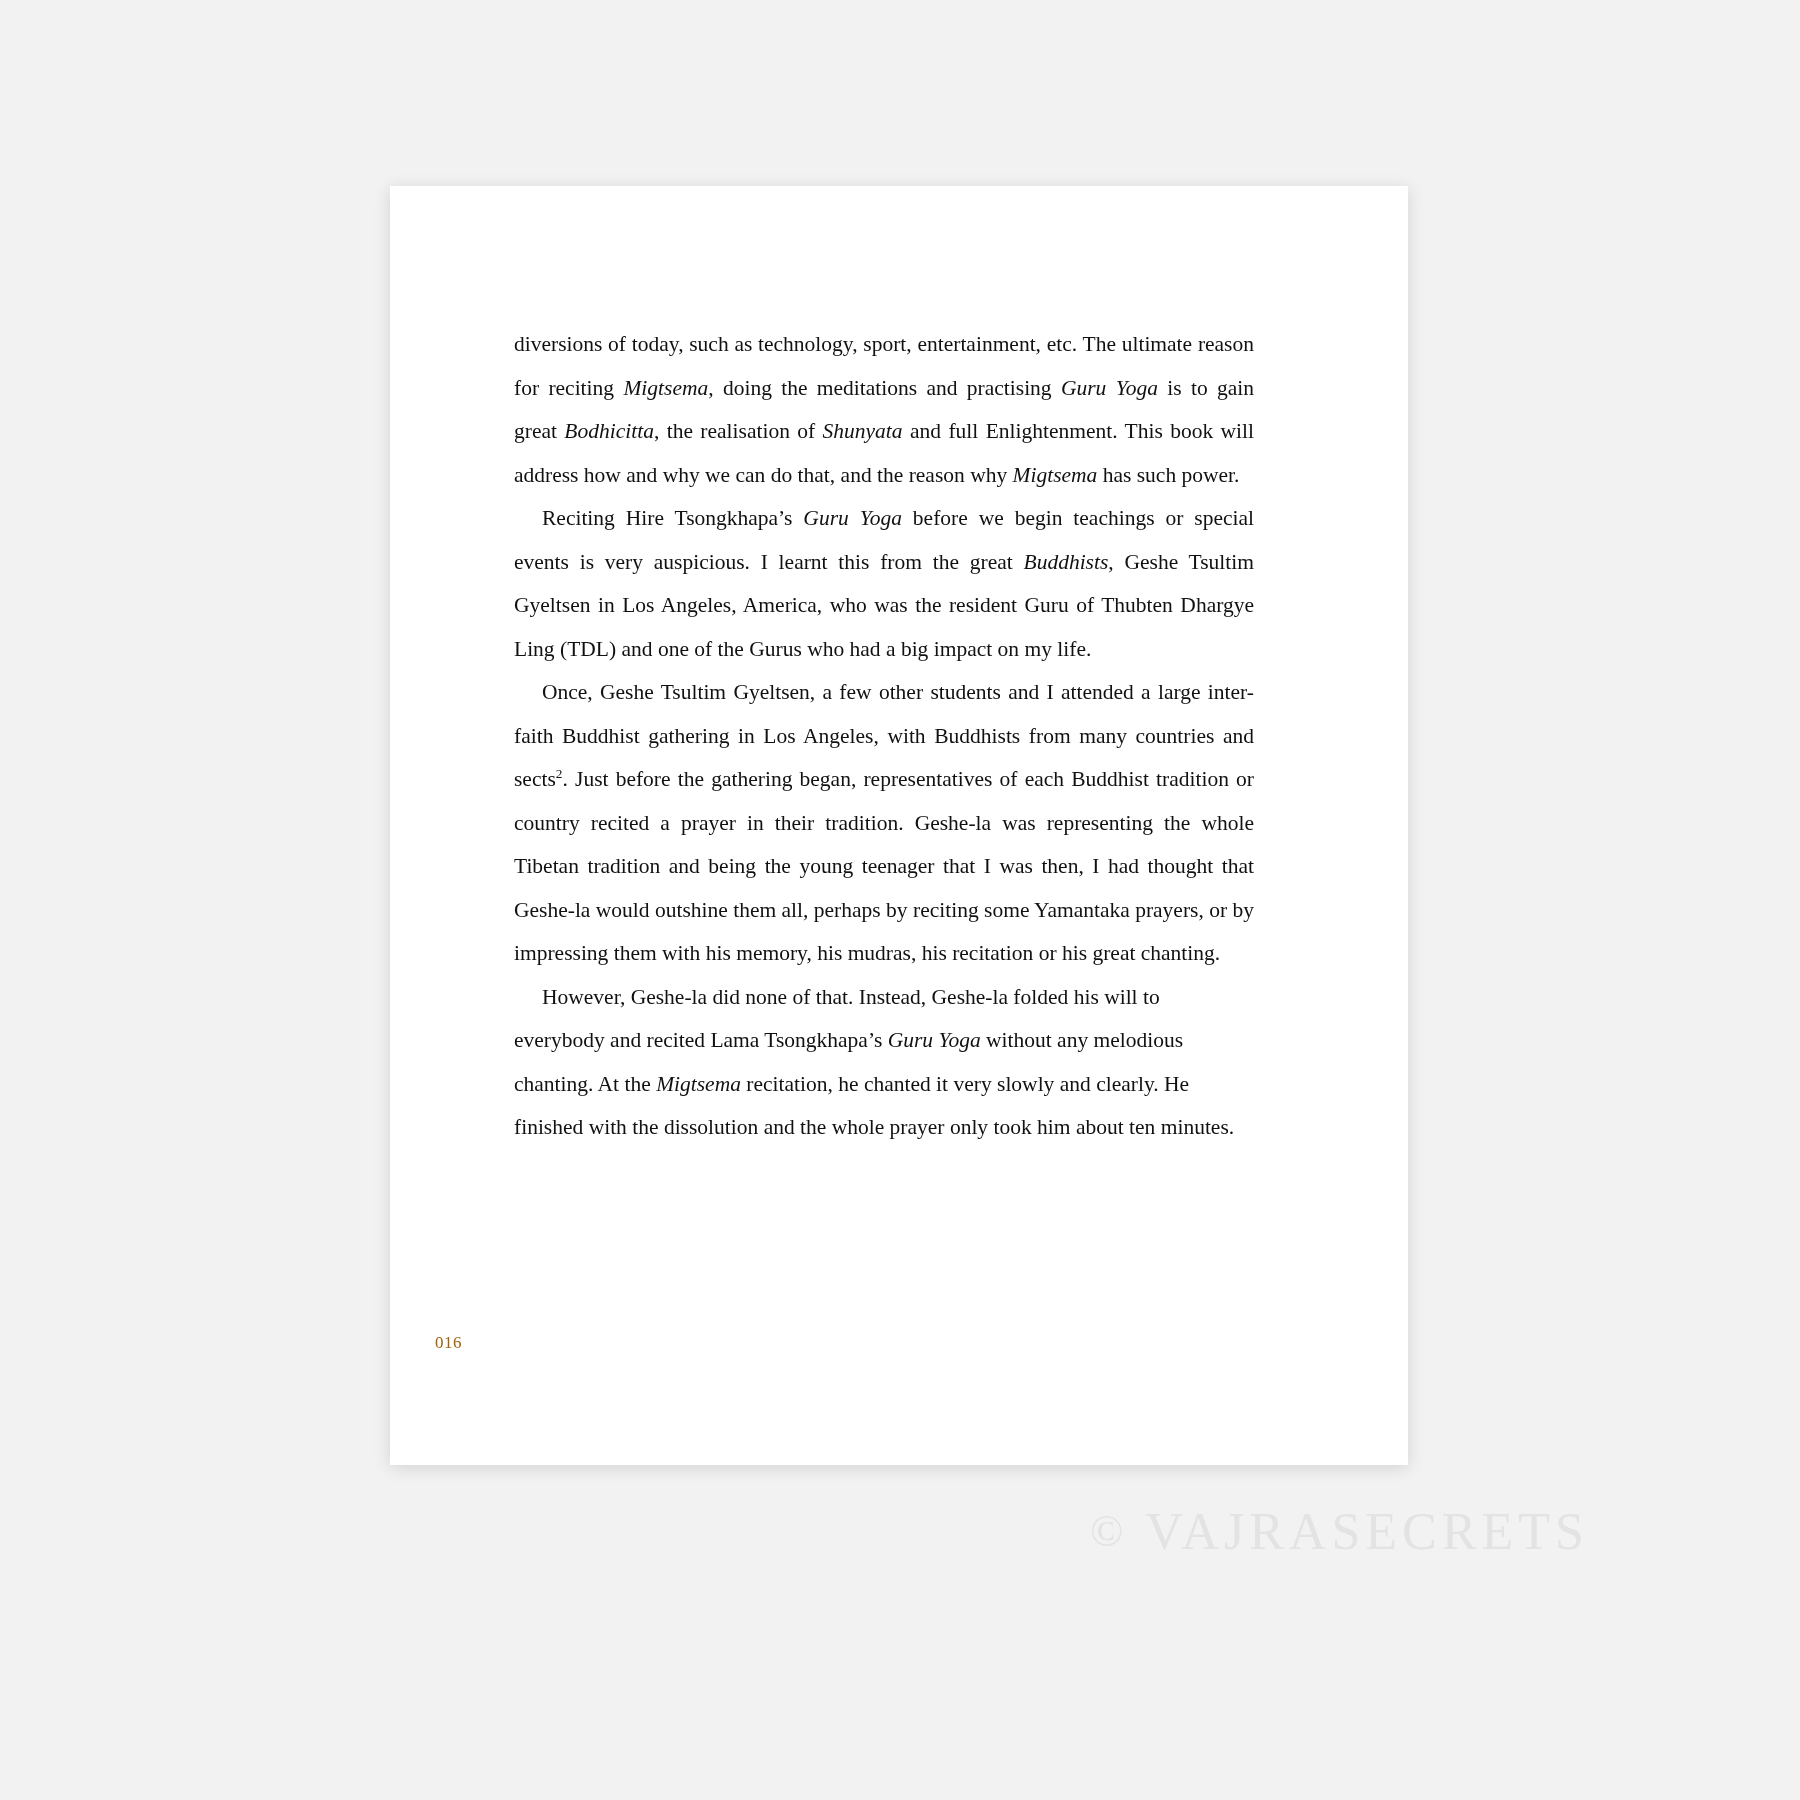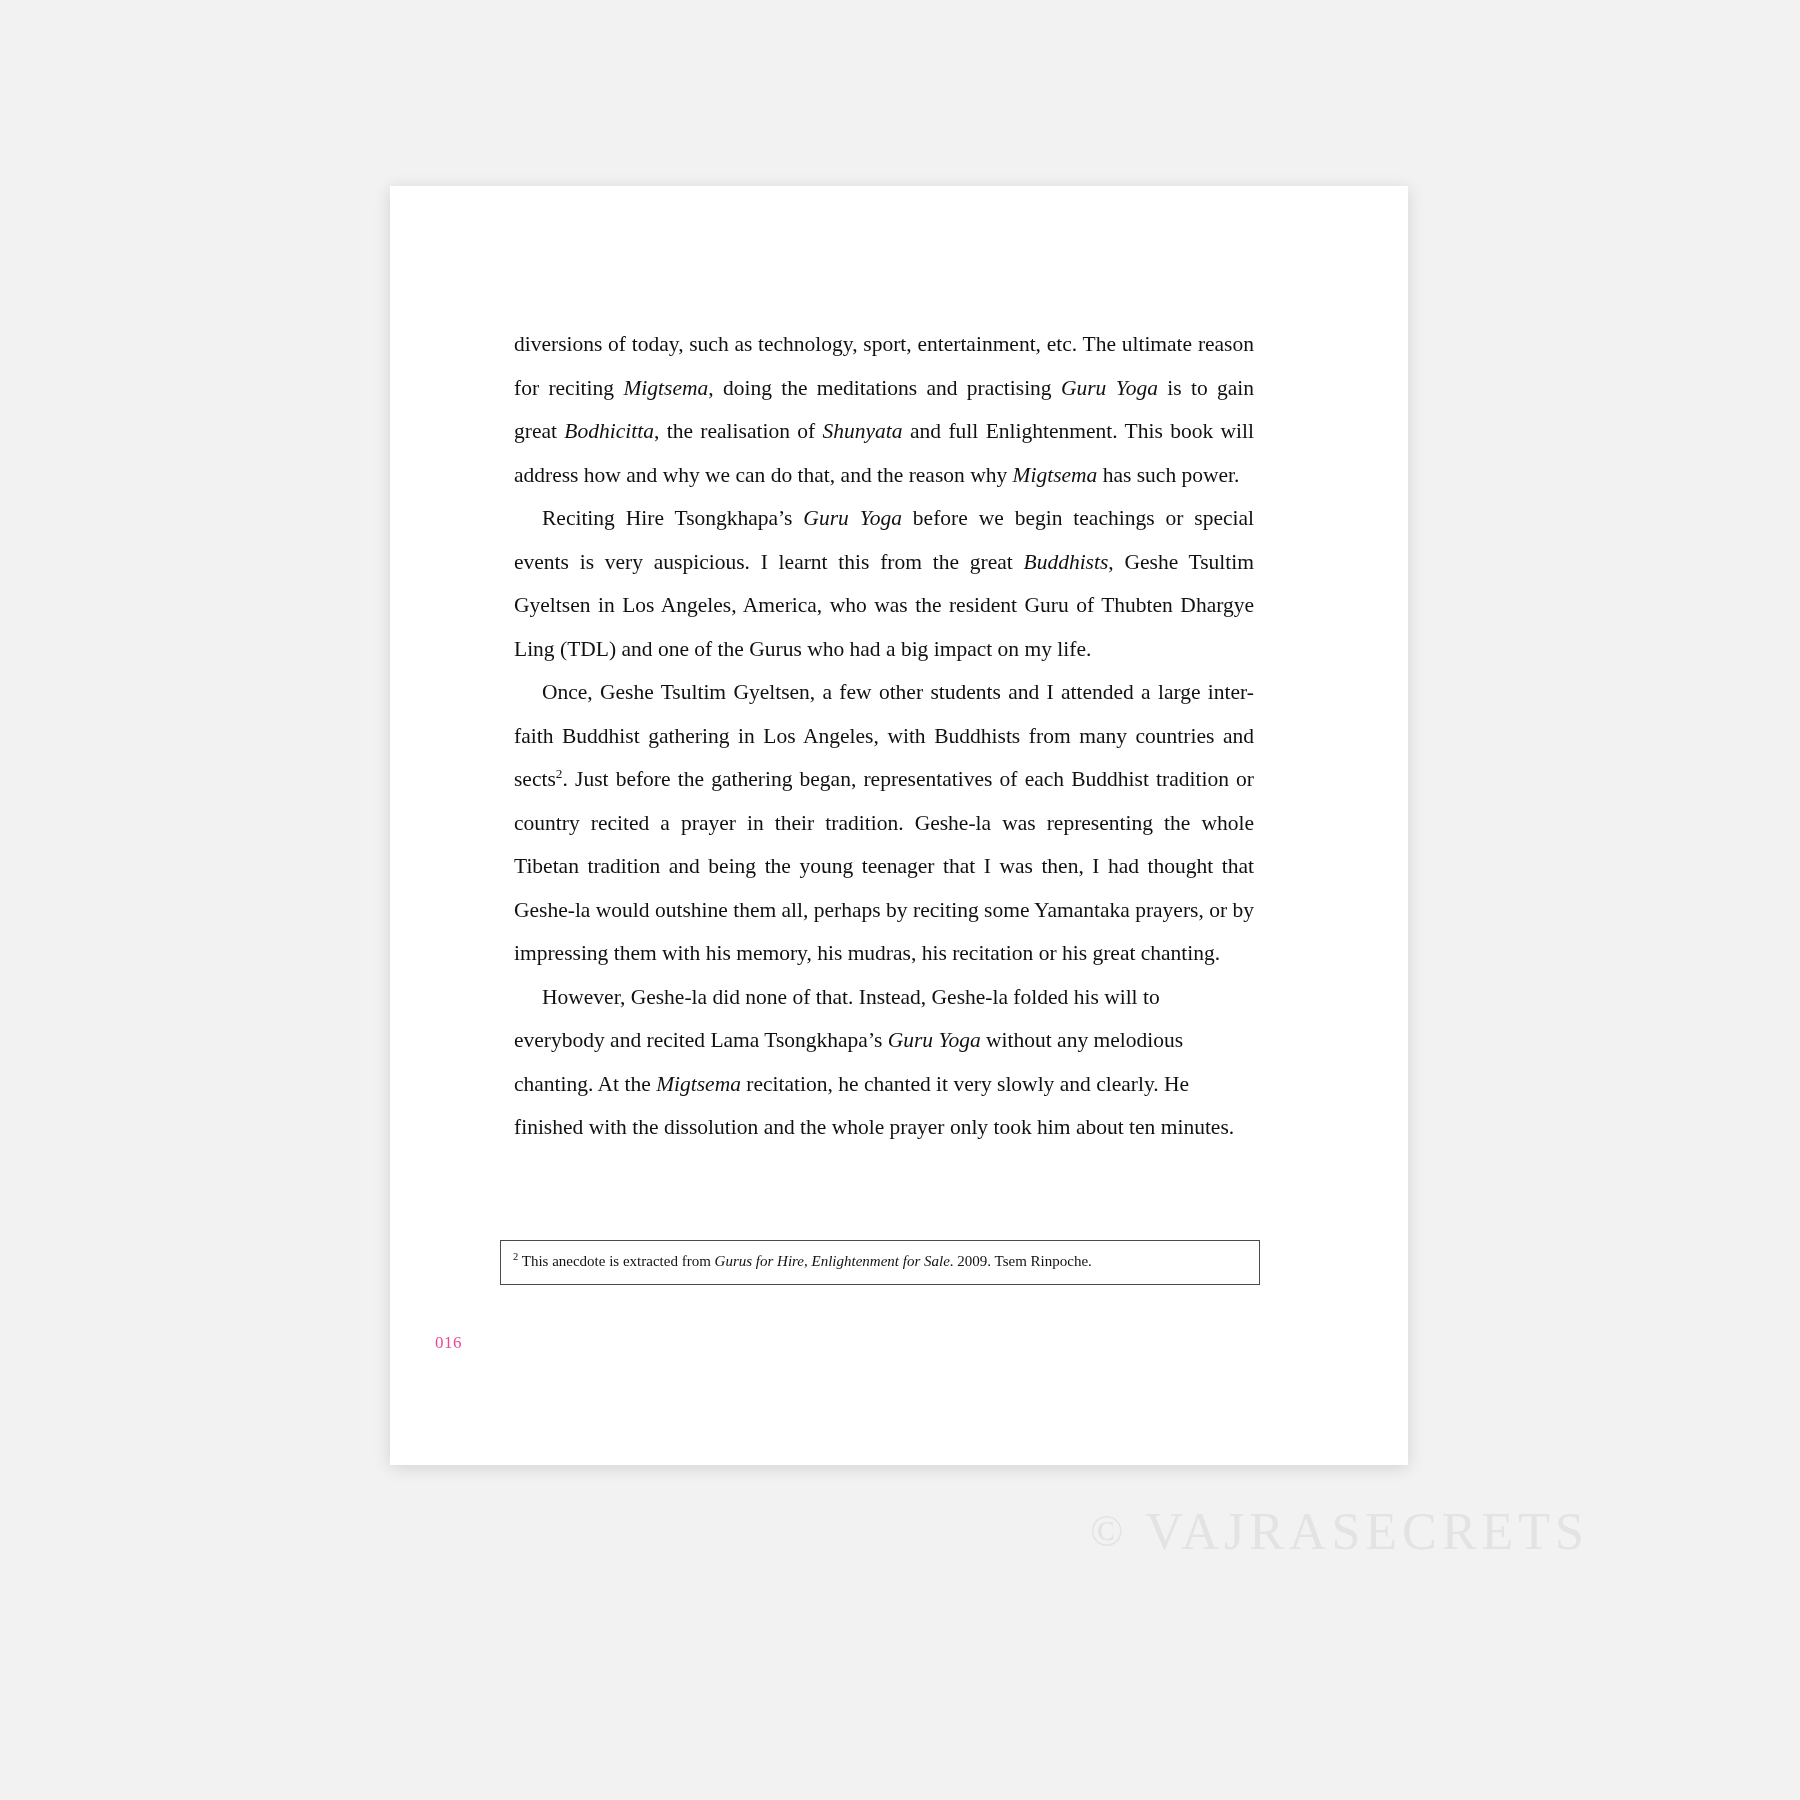--- a/index.html
+++ b/index.html
@@ -88,21 +88,21 @@
     font-size: 0.7em;
     vertical-align: super;
     line-height: 0;
   }
 
   .page-number {
     position: absolute;
     left: 45px;
     top: 1147px;
     font-size: 17px;
-    color: #ec4899;
+    color: #a16207;
     letter-spacing: 0.5px;
     font-family: Liberation Serif, serif;
   }
 
   .watermark {
     position: absolute;
     left: 1090px;
     top: 1478px;
     font-size: 52px;
     letter-spacing: 5px;
@@ -123,23 +123,20 @@
 <div class="page-shadow">
   <div class="page-inner">
 
     <div class="body-text">
       <p><span>diversions of today, such as technology, sport, entertainment, etc. The ultimate reason for reciting </span><em>Migtsema</em><span>, doing the meditations and practising </span><em>Guru Yoga</em><span> is to gain great </span><em>Bodhicitta</em><span>, the realisation of </span><em>Shunyata</em><span> and full Enlightenment. This book will address how and why we can do that, and the reason why </span><em>Migtsema</em><span> has such power.</span></p>
       <p><span>Reciting Hire Tsongkhapa’s </span><em>Guru Yoga</em><span> before we begin teachings or special events is very auspicious. I learnt this from the great </span><em>Buddhists</em><span>, Geshe Tsultim Gyeltsen in Los Angeles, America, who was the resident Guru of Thubten Dhargye Ling (TDL) and one of the Gurus who had a big impact on my life.</span></p>
       <p><span>Once, Geshe Tsultim Gyeltsen, a few other students and I attended a large inter-faith Buddhist gathering in Los Angeles, with Buddhists from many countries and sects</span><sup class="fn-ref">2</sup><span>. Just before the gathering began, representatives of each Buddhist tradition or country recited a prayer in their tradition. Geshe-la was representing the whole Tibetan tradition and being the young teenager that I was then, I had thought that Geshe-la would outshine them all, perhaps by reciting some Yamantaka prayers, or by impressing them with his memory, his mudras, his recitation or his great chanting.</span></p>
       <p><span>However, Geshe-la did none of that. Instead, Geshe-la folded his will to everybody and recited Lama Tsongkhapa’s </span><em>Guru Yoga</em><span> without any melodious chanting. At the </span><em>Migtsema</em><span> recitation, he chanted it very slowly and clearly. He finished with the dissolution and the whole prayer only took him about ten minutes.</span></p>
     </div>
 
-    <div class="footnote-box">
-      <div class="footnote-text"><sup>2</sup><span> This anecdote is extracted from </span><em>Gurus for Hire, Enlightenment for Sale</em><span>. 2009. Tsem Rinpoche.</span></div>
-    </div>
 
     <div class="page-number">016</div>
 
   </div>
 </div>
 
 <div class="watermark">
   <span class="c">©</span>
   <span>VAJRASECRETS</span>
 </div>

